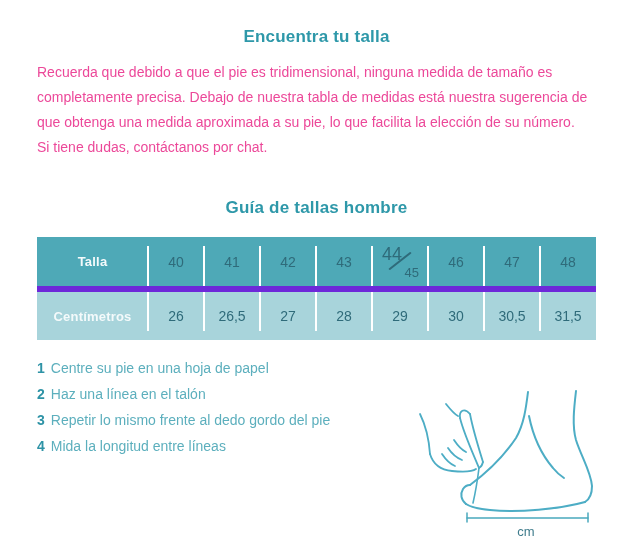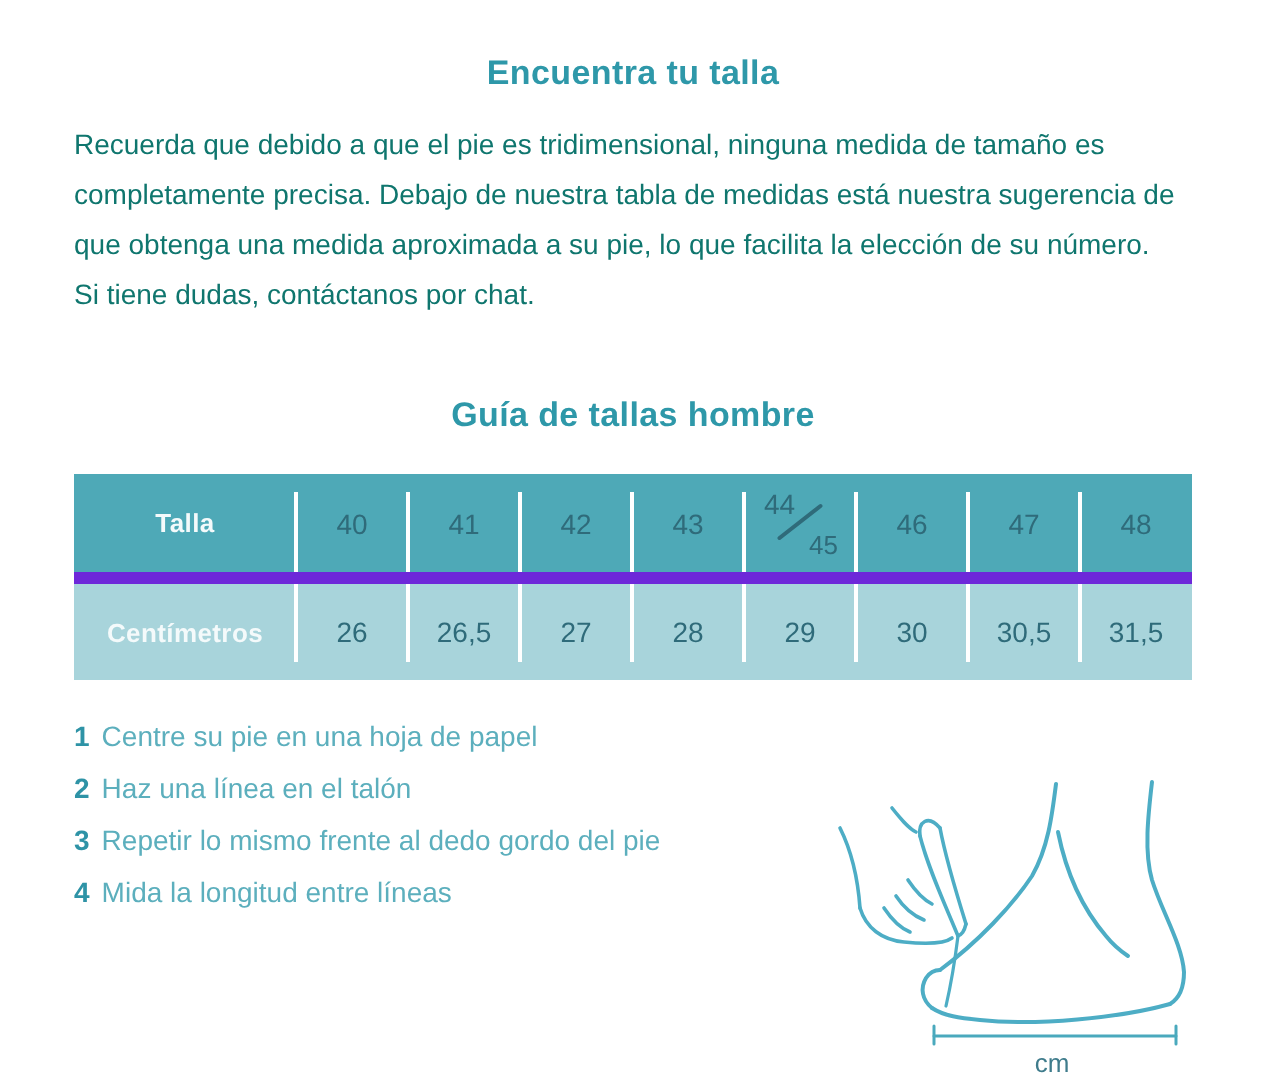--- a/index.html
+++ b/index.html
@@ -25,21 +25,21 @@
     font-size: 17px;
     font-weight: 700;
     letter-spacing: 0.2px;
     text-align: center;
   }
   #intro-title { margin-top: 27px; }
   .para {
     margin-top: 13px;
     font-size: 14px;
     line-height: 25px;
-    color: #0f766e;
+    color: #ec4899;
   }
   .para .pline { white-space: nowrap; }
   #guide-title { margin-top: 38px; }
 
   
   .size-table {
     margin-top: 19px;
     width: 559px;
   }
   .trow { display: flex; position: relative; }
@@ -79,21 +79,21 @@
   }
   .trow.light .cell + .cell::before {
     content: "";
     position: absolute;
     left: -1px; top: 0; bottom: 9px;
     width: 2px;
     background: #ffffff;
   }
   
   .split { position: relative; width: 100%; height: 100%; }
-  .split .s-top    { position: absolute; top: 7px;  left: 10px; font-size: 14px; color: #2f6b7a; }
+  .split .s-top    { position: absolute; top: 7px;  left: 10px; font-size: 18px; color: #2f6b7a; }
   .split .s-bot    { position: absolute; bottom: 6px; right: 9px; font-size: 13px; color: #2f6b7a; }
   .split .s-slash  {
     position: absolute;
     left: 14px; top: 23px;
     width: 28px; height: 2px;
     background: #2f6b7a;
     border-radius: 1px;
     transform: rotate(-38deg);
   }
 

